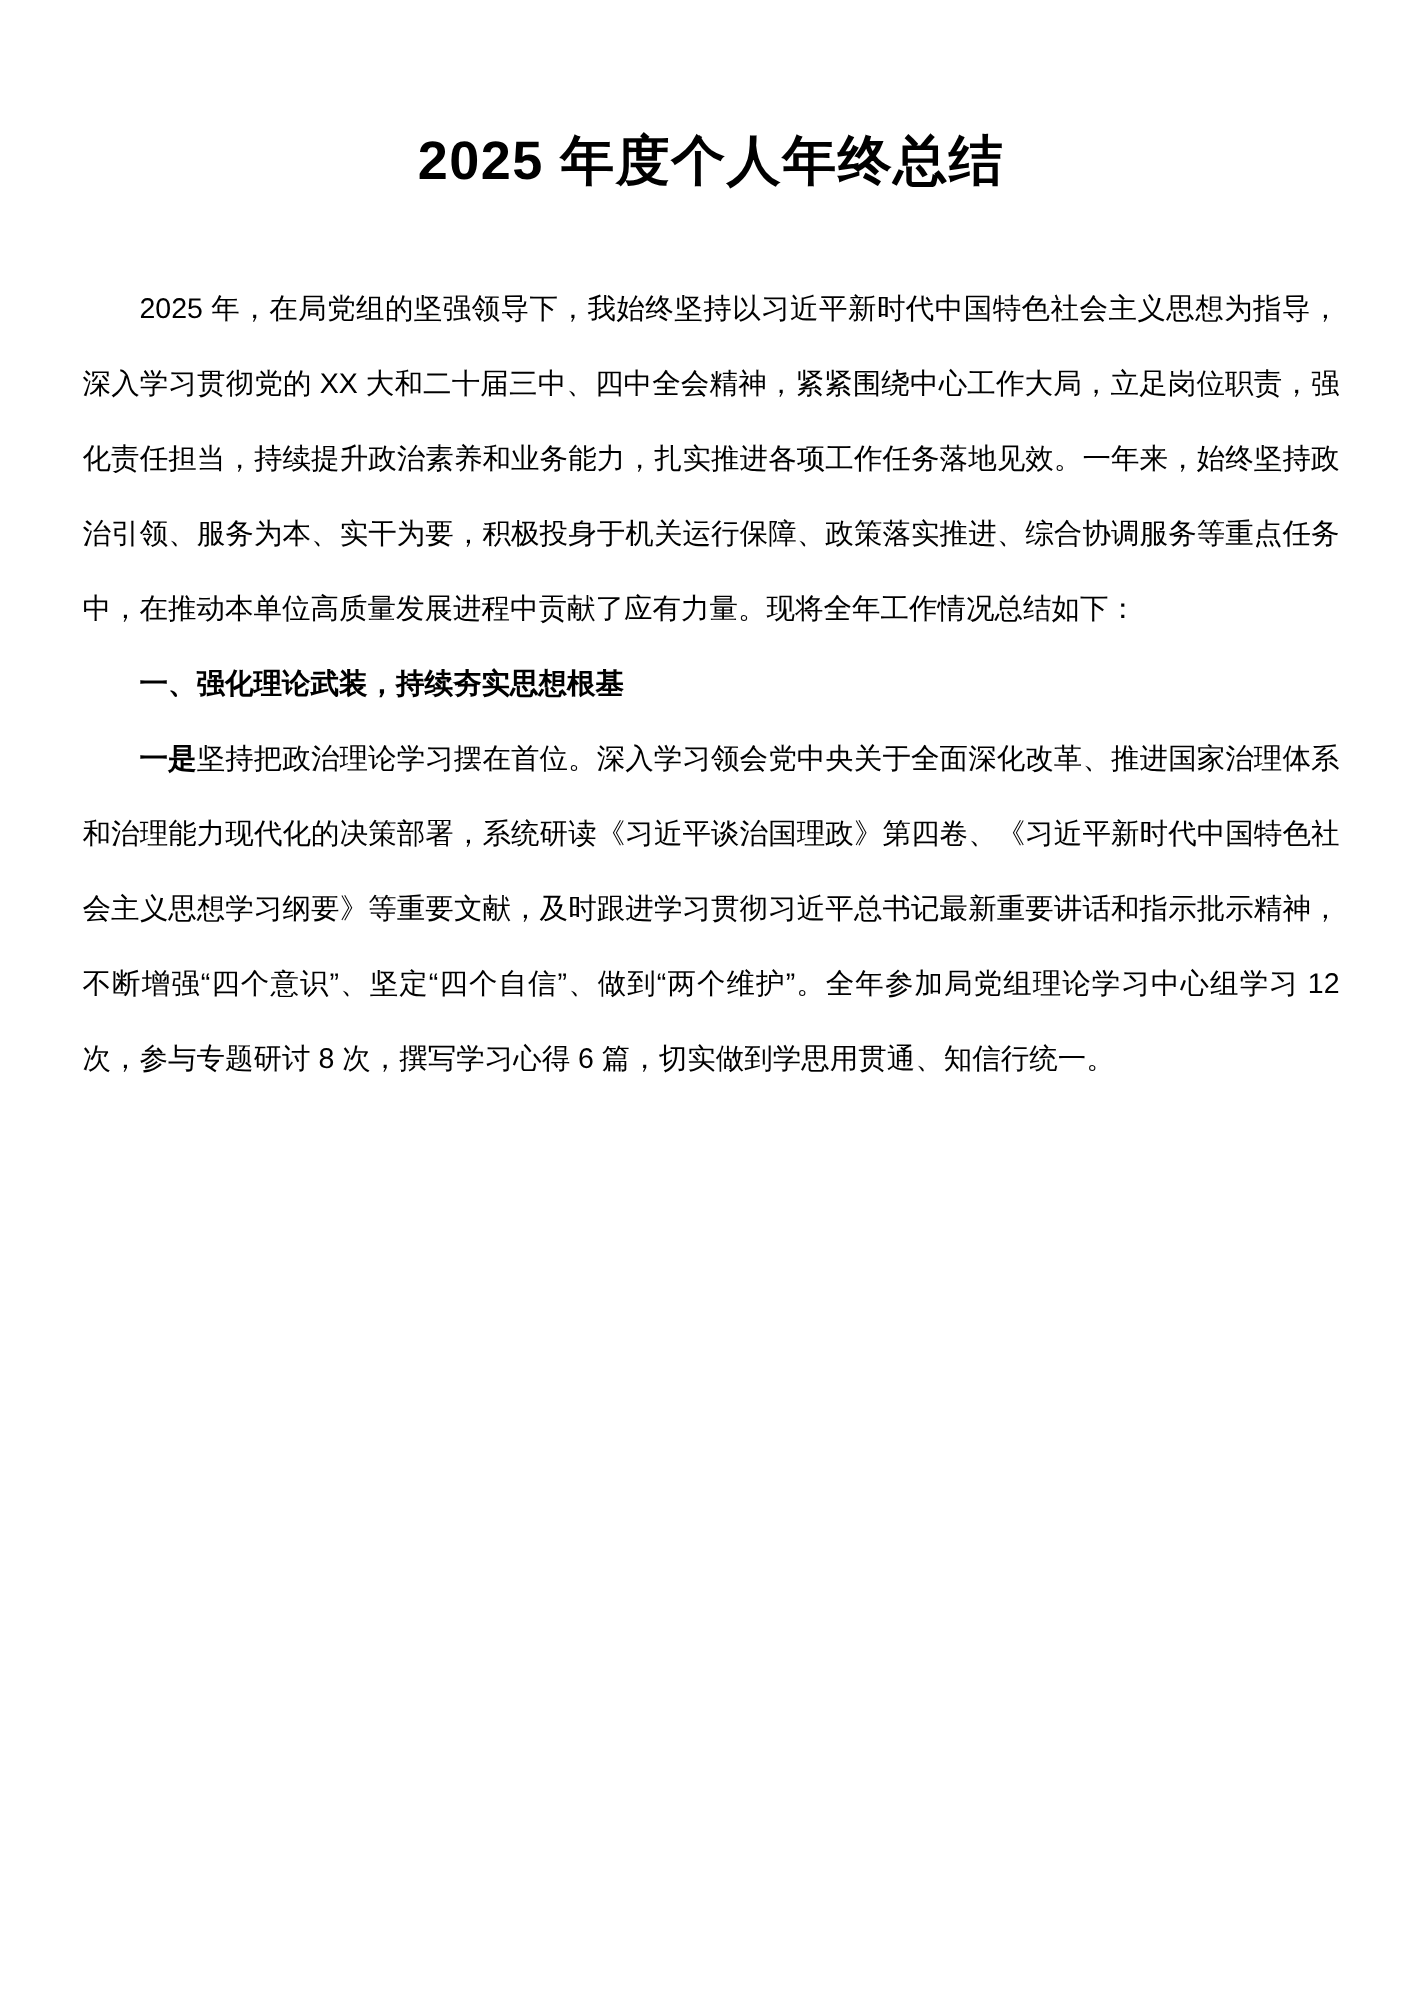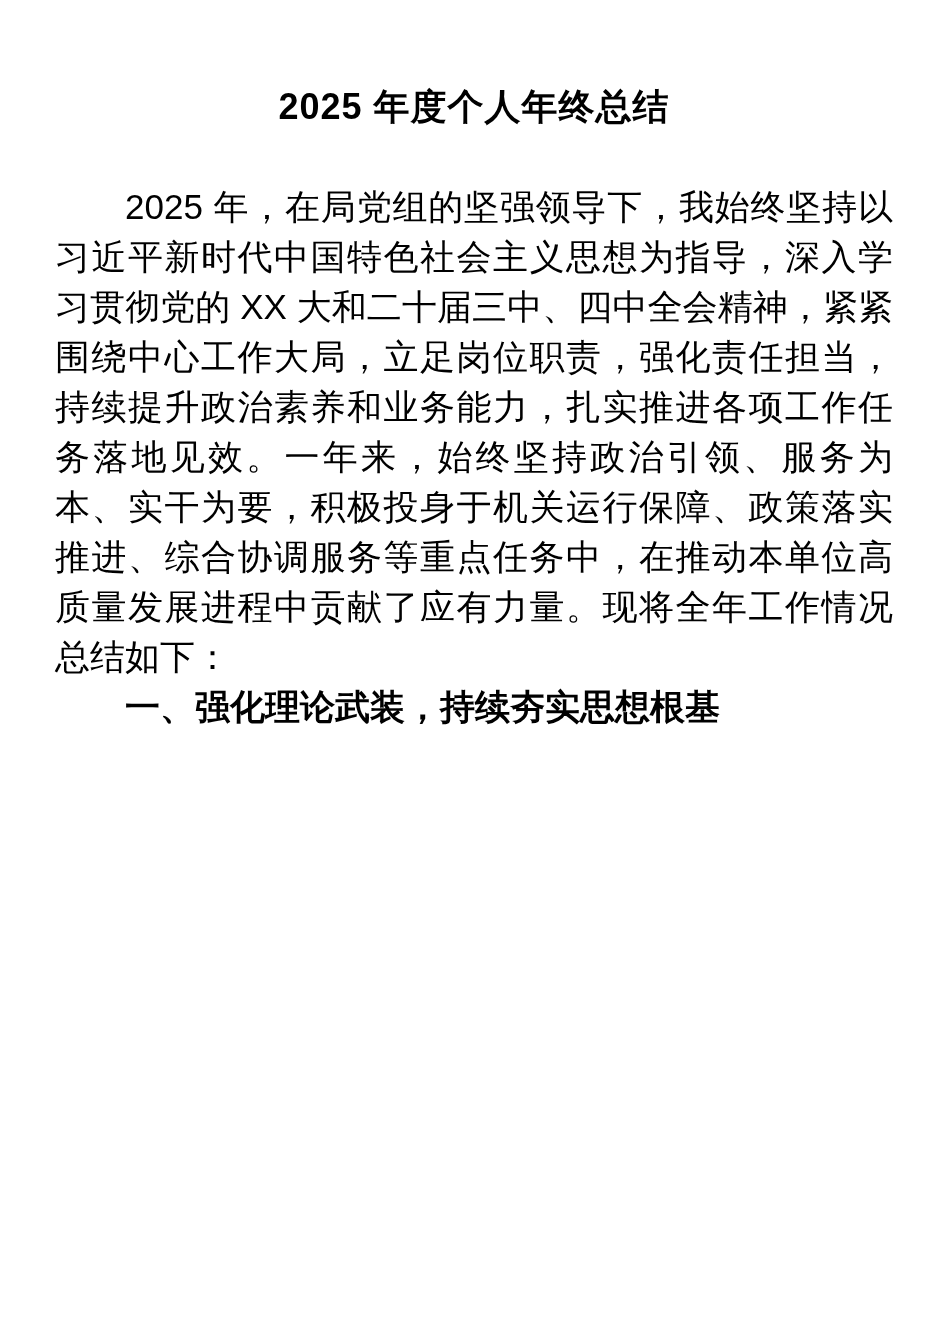--- a/index.html
+++ b/index.html
@@ -21,21 +21,21 @@
   }
   .doc-title {
     font-size: 36px;
     line-height: 48px;
     font-weight: 600;
     text-align: center;
     margin: 10px 0 51px 0;
     letter-spacing: 1px;
   }
   .para {
-    font-size: 35px;
+    font-size: 19px;
     line-height: 50px;
     margin: 0;
     text-align: justify;
     text-indent: 2em;
     word-break: break-all;
   }
   .para.heading {
     font-weight: 700;
   }
   .run-bold {
@@ -43,14 +43,15 @@
   }
 </style>
 </head>
 <body>
 
 <div class="page">
   <h1 class="doc-title">2025 年度个人年终总结</h1>
   <div id="doc-body">
       <p class="para"><span>2025 年，在局党组的坚强领导下，我始终坚持以习近平新时代中国特色社会主义思想为指导，深入学习贯彻党的 XX 大和二十届三中、四中全会精神，紧紧围绕中心工作大局，立足岗位职责，强化责任担当，持续提升政治素养和业务能力，扎实推进各项工作任务落地见效。一年来，始终坚持政治引领、服务为本、实干为要，积极投身于机关运行保障、政策落实推进、综合协调服务等重点任务中，在推动本单位高质量发展进程中贡献了应有力量。现将全年工作情况总结如下：</span></p>
       <p class="para heading"><span class="run-bold">一、强化理论武装，持续夯实思想根基</span></p>
+      <p class="para"><span class="run-bold">一是</span><span>坚持把政治理论学习摆在首位。深入学习领会党中央关于全面深化改革、推进国家治理体系和治理能力现代化的决策部署，系统研读《习近平谈治国理政》第四卷、《习近平新时代中国特色社会主义思想学习纲要》等重要文献，及时跟进学习贯彻习近平总书记最新重要讲话和指示批示精神，不断增强“四个意识”、坚定“四个自信”、做到“两个维护”。全年参加局党组理论学习中心组学习 12 次，参与专题研讨 8 次，撰写学习心得 6 篇，切实做到学思用贯通、知信行统一。</span></p>
     </div>
 </div>
 
 </body></html>

